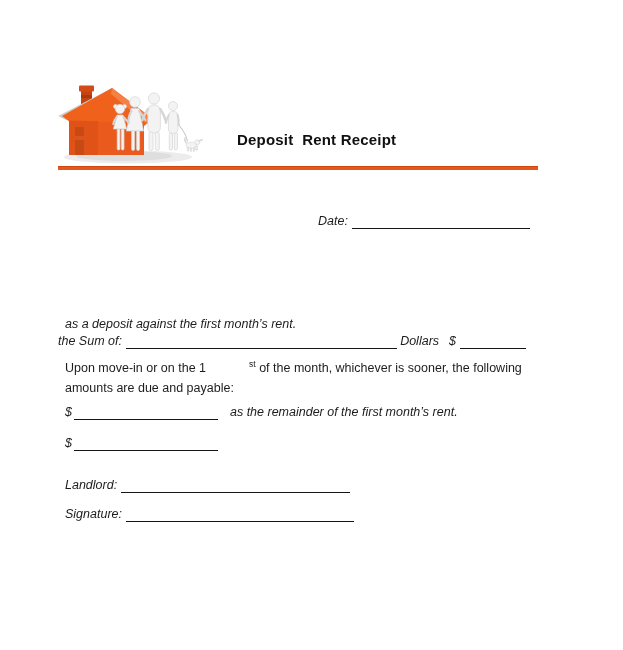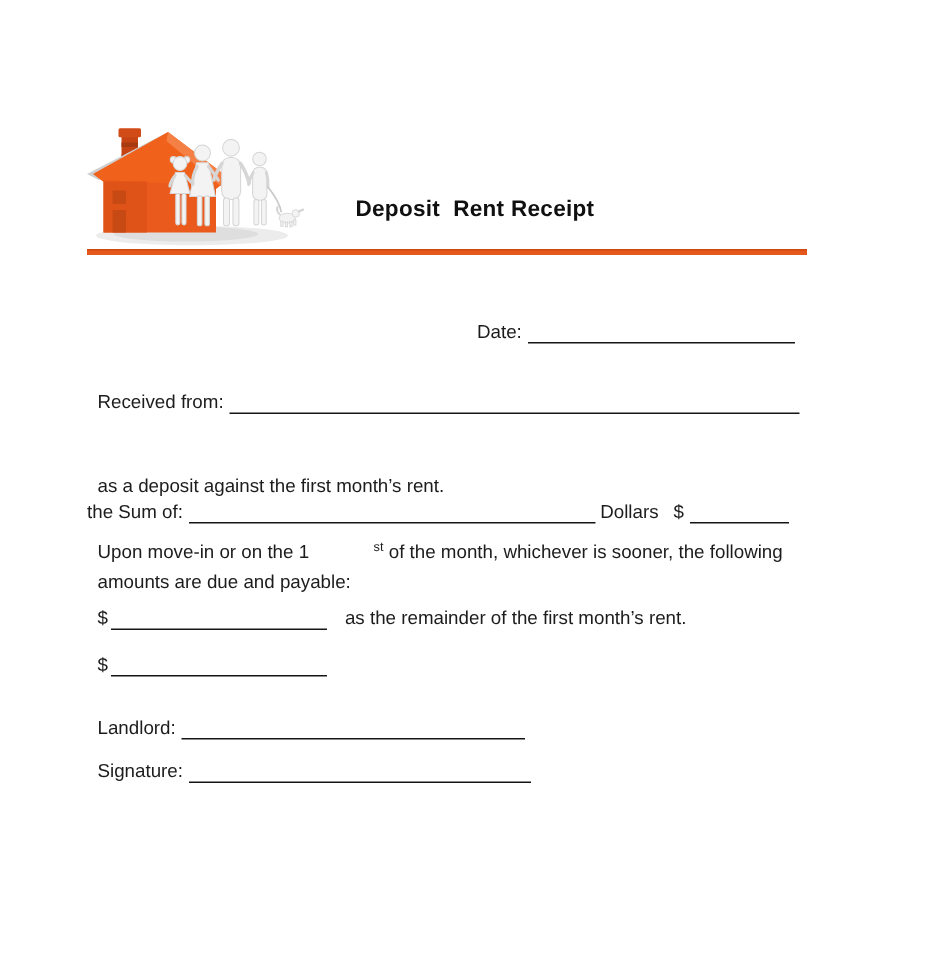--- a/index.html
+++ b/index.html
@@ -6,21 +6,21 @@
   .page{
     position:relative;width:623px;height:650px;background:#ffffff;overflow:hidden;
     font-family:"Liberation Sans",sans-serif;color:#1c1c1c;
   }
   .logo{position:absolute;left:56px;top:79px;width:150px;height:88px;}
   .title{
     position:absolute;left:237px;top:131px;font-size:15px;font-weight:bold;
     color:#101010;white-space:pre;letter-spacing:.2px;
   }
   .rule{position:absolute;left:58px;top:166px;width:480px;height:3px;background:#e5581b;border-top:1px solid #cf4712;}
-  .row{position:absolute;display:flex;align-items:flex-end;font-size:12.5px;line-height:16px;}
+  .row{position:absolute;display:flex;align-items:flex-end;font-size:12.5px;line-height:16px;font-style:italic;}
   .lbl{white-space:pre;}
   .blank{display:inline-block;height:15px;border-bottom:1.2px solid #151515;margin-left:4px;}
   .para{position:absolute;font-size:12.5px;line-height:19.5px;}
   sup{font-size:8.5px;line-height:0;padding-left:43px;}
   .desc{margin-left:12px;white-space:pre;}
   .dollars{margin-left:3px;white-space:pre;margin-top:44px;}
   .cursym{margin-left:10px;}
 </style>
 </head>
 <body>
@@ -100,24 +100,20 @@
 
   <div class="title">Deposit  Rent Receipt</div>
 
   <div class="rule"></div>
 
   <div class="row" style="top:213px;left:318px;">
     <span class="lbl">Date:</span>
     <span class="blank" style="width:178px;"></span>
   </div>
 
-  <div class="row" style="top:260px;left:65px;width:468px;">
-    <span class="lbl">Received from:</span>
-    <span class="blank" style="flex:1;"></span>
-  </div>
 
   <div class="row" style="top:289px;left:58px;width:468px;">
     <span class="lbl">the Sum of:</span>
     <span class="blank" style="flex:1;"></span>
     <span class="dollars">Dollars</span>
     <span class="cursym">$</span>
     <span class="blank" style="width:66px;"></span>
   </div>
 
   <div class="row" style="top:316px;left:65px;">

